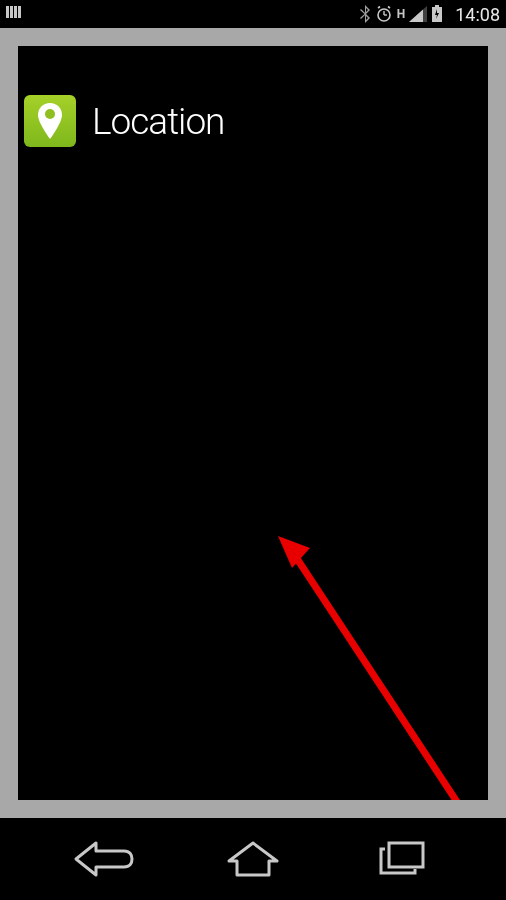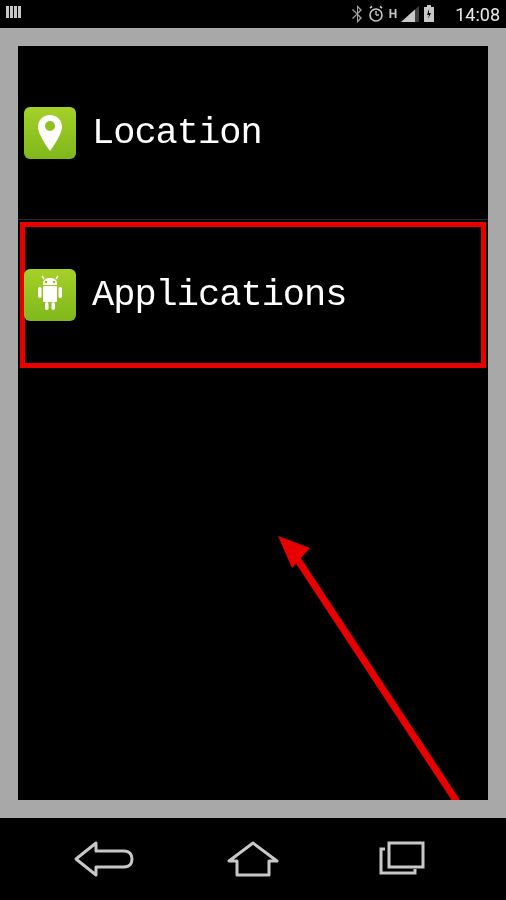--- a/index.html
+++ b/index.html
@@ -34,21 +34,21 @@
     }
     .status-right {
       display: flex;
       align-items: center;
       gap: 4px;
     }
     .status-right svg { display: block; }
     .status-time {
       color: #e8e8e8;
       font-size: 18px;
-      margin-left: 16px;
+      margin-left: 8px;
     }
     .screenshot-frame {
       position: absolute;
       left: 10px;
       right: 10px;
       top: 28px;
       bottom: 82px;
       background: #a8a8a8;
     }
     .screen {
@@ -64,21 +64,20 @@
       position: absolute;
       left: 0; right: 0; top: 0; bottom: 0;
     }
     .settings-item {
       display: flex;
       align-items: center;
       height: 174px;
       padding-left: 6px;
       border-bottom: 1px solid #2b2b2b;
       position: relative;
-      font-family: Liberation Mono, monospace;
     }
     .settings-item:last-child {
       height: 150px;
       border-bottom: none;
     }
     .item-icon {
       width: 52px;
       height: 52px;
       border-radius: 6px;
       flex: 0 0 52px;
@@ -200,38 +199,20 @@
           <div class="item-icon icon-green">
             <svg width="28" height="40" viewBox="0 0 28 40">
               <path d="M14 2 C7 2 2 7 2 14 C2 22 14 38 14 38 C14 38 26 22 26 14 C26 7 21 2 14 2 Z" fill="#fff"></path>
               <circle cx="14" cy="13" r="5" fill="#8fc020"></circle>
             </svg>
           </div>
           <span class="item-label">Location</span>
         </div>
 
 
-        <div class="settings-item">
-          <div class="highlight-box"></div>
-          <div class="item-icon icon-green">
-            <svg width="40" height="40" viewBox="0 0 40 40">
-              <path d="M13 8 C13 5 16 3 20 3 C24 3 27 5 27 8 L27 10 L13 10 Z" fill="#fff"></path>
-              <circle cx="16" cy="7" r="1.2" fill="#8fc020"></circle>
-              <circle cx="24" cy="7" r="1.2" fill="#8fc020"></circle>
-              <line x1="14" y1="4" x2="12" y2="1" stroke="#fff" stroke-width="1.4"></line>
-              <line x1="26" y1="4" x2="28" y2="1" stroke="#fff" stroke-width="1.4"></line>
-              <rect x="13" y="11" width="14" height="16" rx="1" fill="#fff"></rect>
-              <rect x="8" y="12" width="3.5" height="11" rx="1.7" fill="#fff"></rect>
-              <rect x="28.5" y="12" width="3.5" height="11" rx="1.7" fill="#fff"></rect>
-              <rect x="15" y="27" width="3.5" height="8" rx="1.7" fill="#fff"></rect>
-              <rect x="21.5" y="27" width="3.5" height="8" rx="1.7" fill="#fff"></rect>
-            </svg>
-          </div>
-          <span class="item-label">Applications</span>
-        </div>
 
 
       </div>
 
       <svg class="arrow-svg" viewBox="0 0 200 290">
         <line x1="12" y1="12" x2="185" y2="275" stroke="#e80000" stroke-width="7"></line>
         <polygon points="0,0 32,12 14,32" fill="#e80000"></polygon>
       </svg>
 
     </div>

